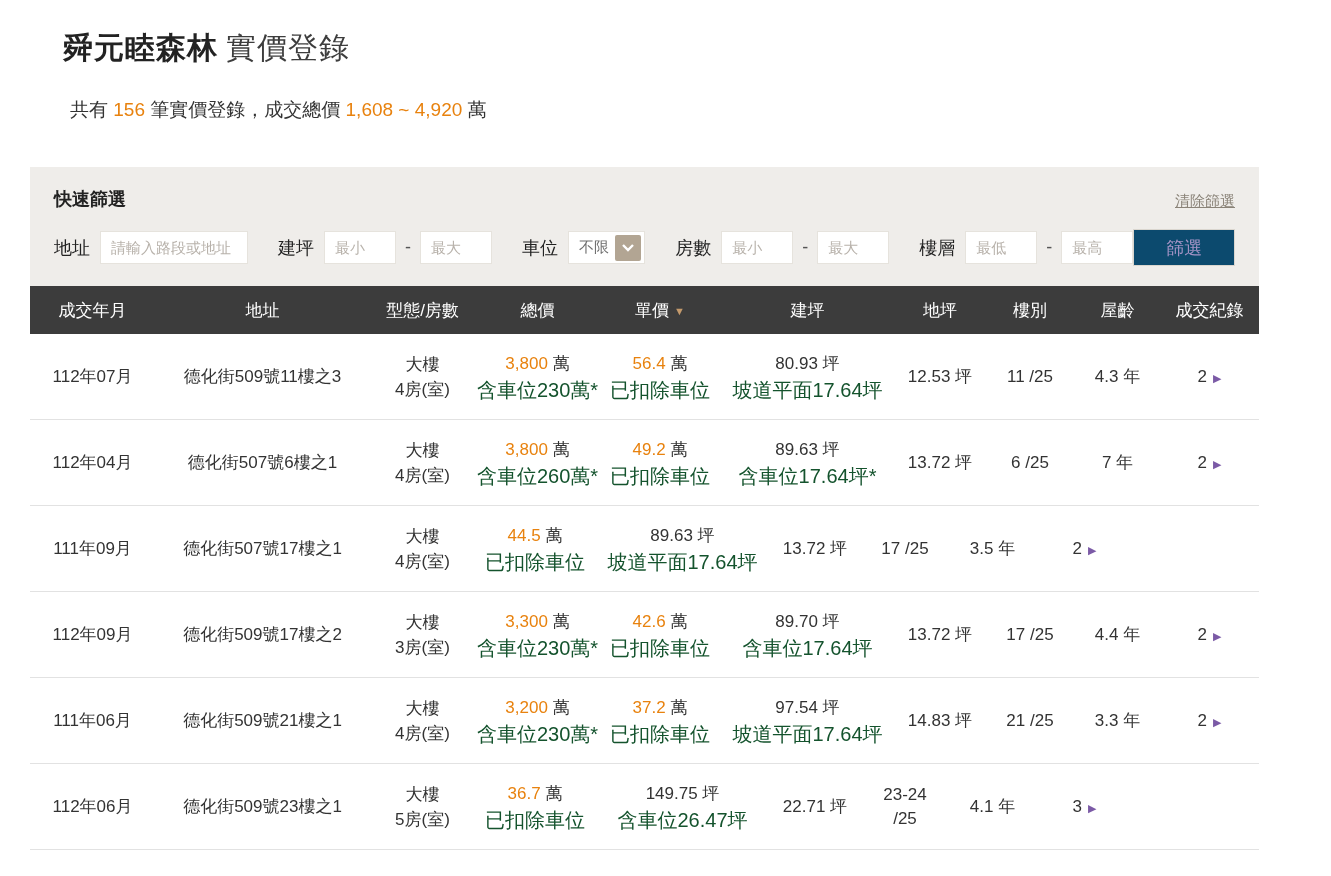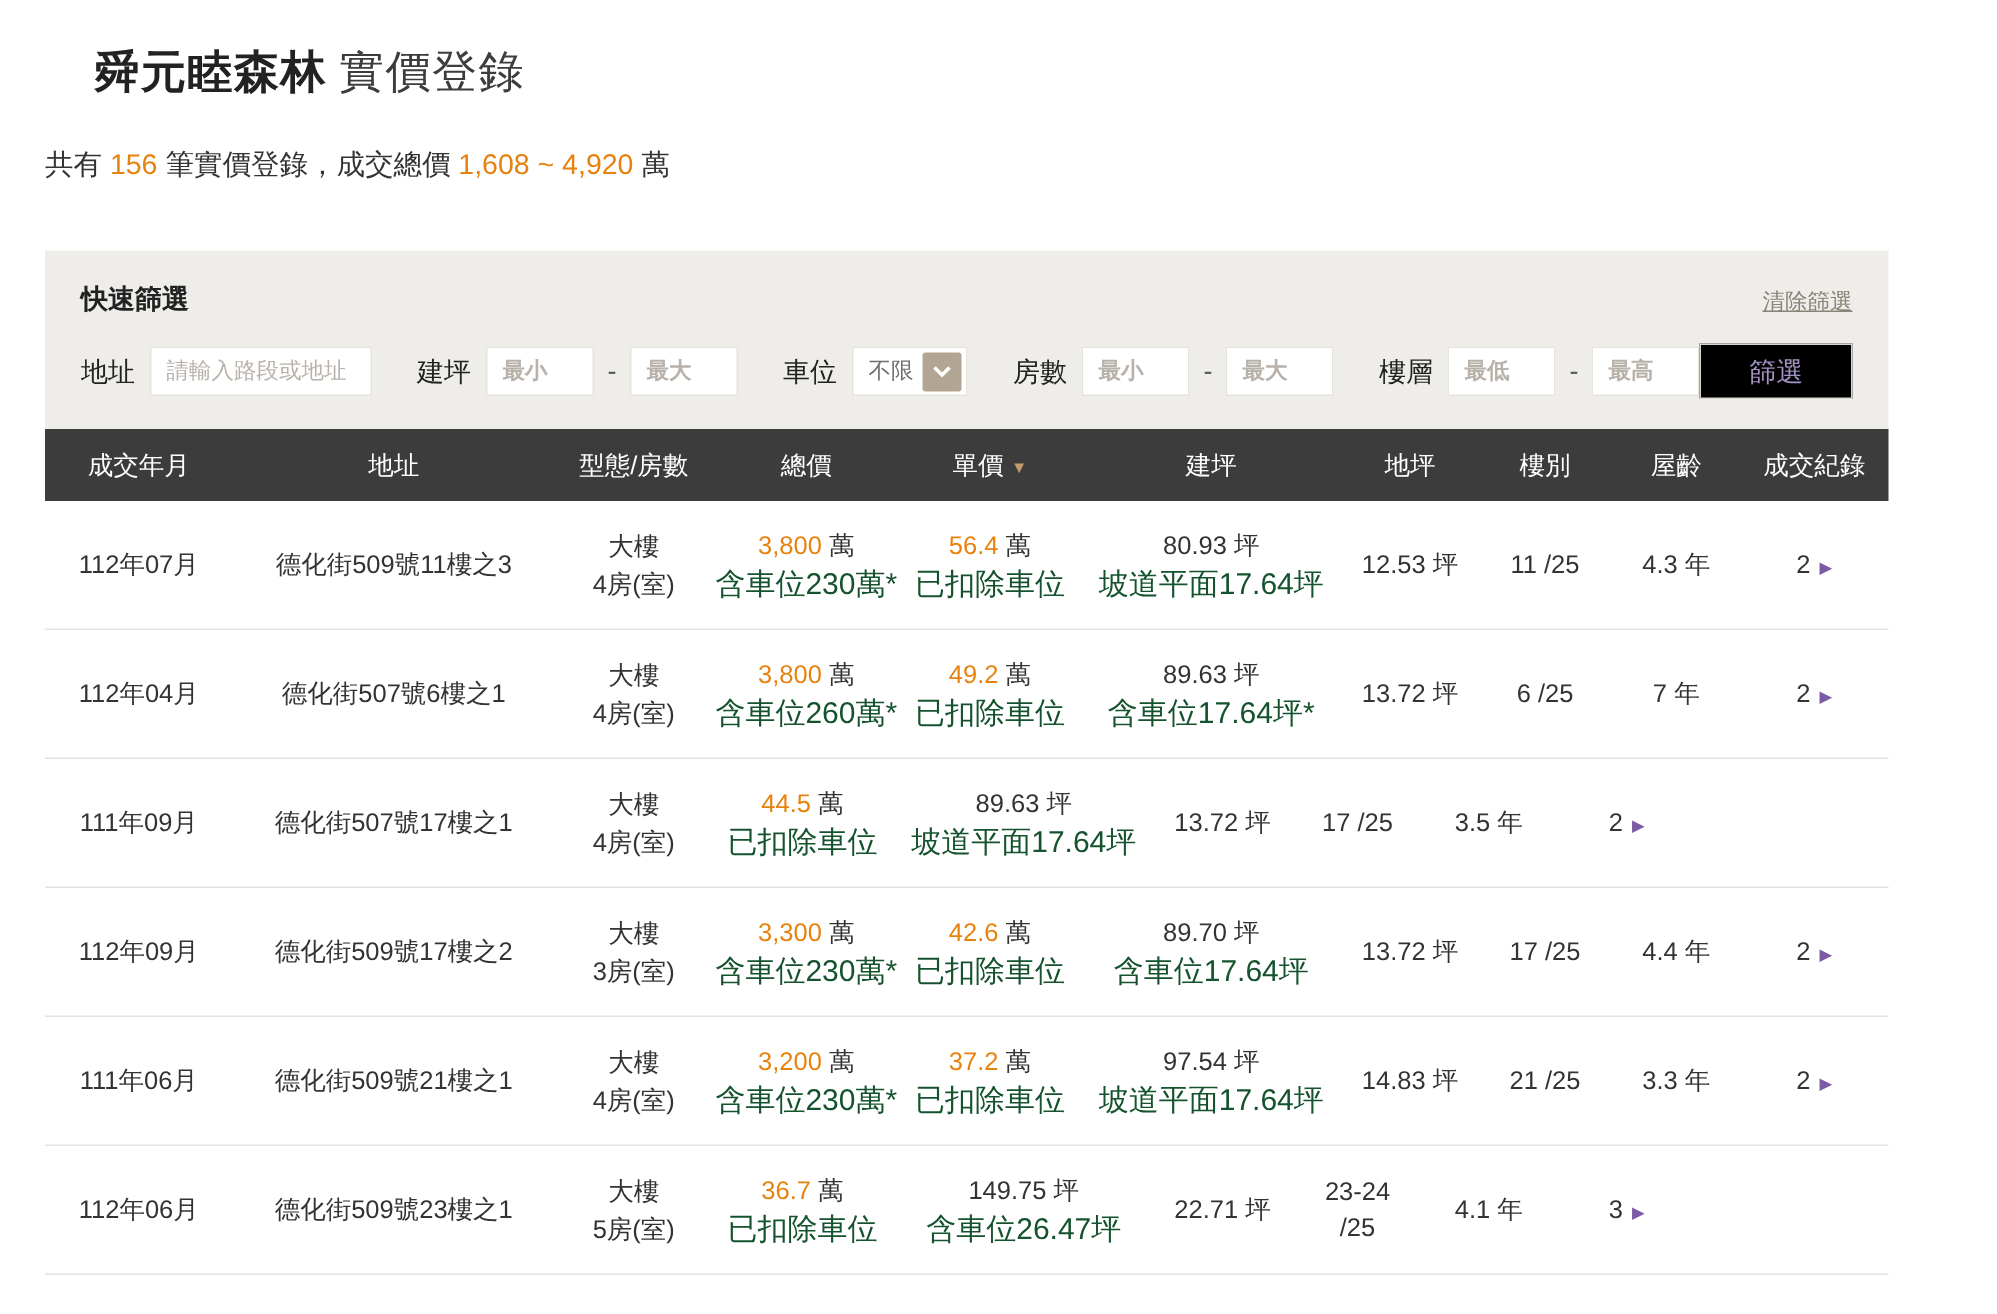--- a/index.html
+++ b/index.html
@@ -3,41 +3,41 @@
 <meta charset="utf-8">
 <style>
   * { margin:0; padding:0; box-sizing:border-box; }
   html,body { width:1331px; background:#fff; font-family:"Liberation Sans","DejaVu Sans",sans-serif; color:#333; }
   .content { width:1229px; margin-left:30px; padding-top:28px; }
 
   
   .page-title { font-size:30px; letter-spacing:1px; }
   .page-title .bold { font-weight:bold; color:#222;margin-left:33px; }
   .page-title .rest { font-weight:400; color:#3d3d3d; margin-left:8px; }
-  .summary { margin-top:28px; font-size:19px; color:#333; }
+  .summary { margin-top:28px; font-size:19px; color:#333;margin-left:40px; }
   .summary .orange { color:#e8820e; }
 
   
   .panel { margin-top:44px; background:#efedea; padding:20px 24px 20px 24px; }
   .panel-head { display:flex; justify-content:space-between; align-items:flex-end;gap:16px; }
   .panel-title { font-size:18px; font-weight:bold; color:#222; }
   .clear-link { font-size:15px; color:#8a8378; text-decoration:underline; cursor:pointer; }
   .filter-row { display:flex; align-items:center; margin-top:18px; font-size:18px; color:#222; }
   .f-label { margin-right:10px; white-space:nowrap; }
   .gap { margin-left:30px; }
   .f-input { height:33px; border:1px solid #e6e3dd; background:#fff; padding:0 10px; font-size:15px; color:#333; font-family:"Liberation Sans","DejaVu Sans",sans-serif; }
   .f-input::placeholder { color:#b8b2ab; }
   .inp-address { width:148px; }
-  .inp-sm { width:72px;font-weight:bold; }
+  .inp-sm { width:72px; }
   .dash { margin:0 9px; color:#555; }
   .select-box { width:90px; height:33px; background:#fff; border:1px solid #e6e3dd; display:flex; align-items:center; justify-content:space-between; padding:0 3px 0 10px; cursor:pointer; }
   .select-value { font-size:15px; color:#6f6f6f; }
   .select-chev { width:26px; height:26px; background:#b2a593; border-radius:2px; display:flex; align-items:center; justify-content:center; }
   .select-chev svg { display:block; }
-  .submit-btn { margin-left:auto; width:122px; height:37px; background:#000000; border:1px solid #dad6cf; color:#a393c5; font-size:18px; cursor:pointer; font-family:"Liberation Sans","DejaVu Sans",sans-serif; }
+  .submit-btn { margin-left:auto; width:122px; height:37px; background:#0c4a6e; border:1px solid #dad6cf; color:#a393c5; font-size:18px; cursor:pointer; font-family:"Liberation Sans","DejaVu Sans",sans-serif; }
 
   
   .thead { display:flex; align-items:center; background:#3c3c3c; color:#fff; height:48px; font-size:17px; }
   .cell { text-align:center; }
   .c1{width:125px;} .c2{width:215px;} .c3{width:105px;} .c4{width:125px;} .c5{width:120px;}
   .c6{width:175px;} .c7{width:90px;} .c8{width:90px;} .c9{width:85px;text-align:center;} .c10{width:99px;}
   .sort-arrow { color:#c49a6c; font-size:11px; margin-left:5px; vertical-align:1px; }
 
   .trow { display:flex; align-items:center; height:86px; background:#fff; border-bottom:1px solid #e2e2e2; font-size:17px; color:#333; }
   .two-line div { line-height:25px; }

